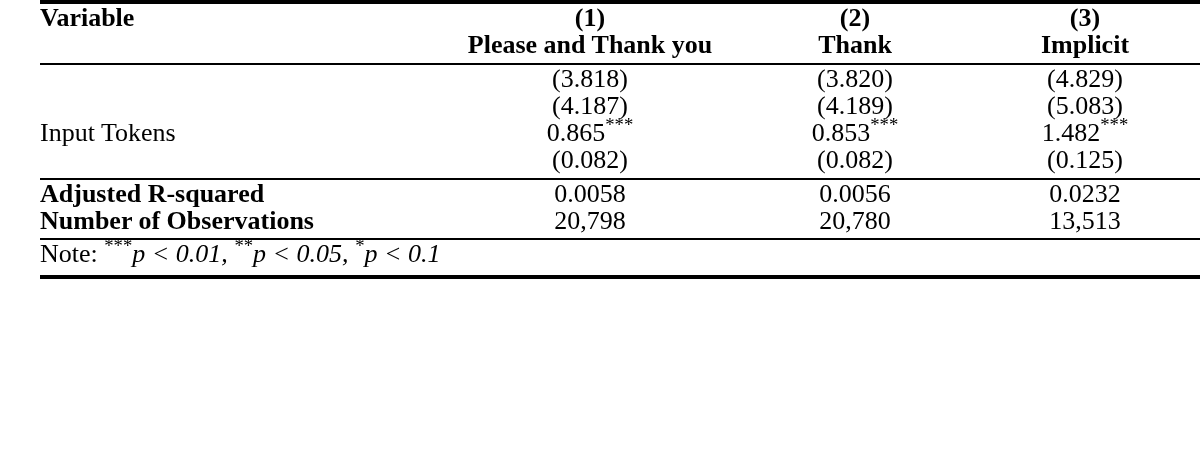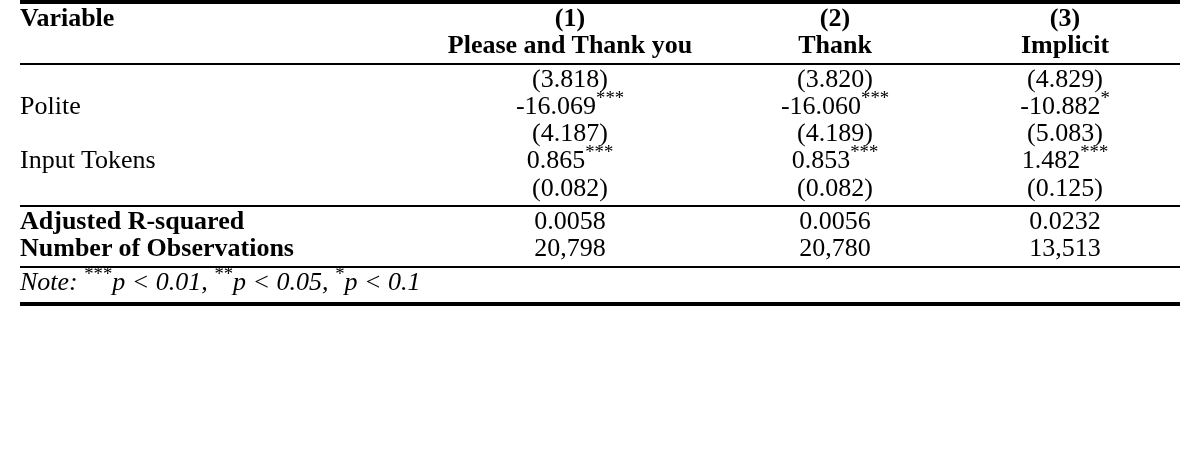--- a/index.html
+++ b/index.html
@@ -13,20 +13,21 @@
     font-family: "Liberation Serif", serif;
     color: #000000;
     overflow: hidden;
   }
   .table-wrap {
     position: relative;
     width: 986px;
     height: 463px;
     box-sizing: border-box;
     padding: 0 20px;
+    margin-left: 20px;
   }
   table.reg {
     width: 1160px;
     border-collapse: collapse;
     font-size: 26px;
     line-height: 1.05;
     table-layout: fixed;
   }
   table.reg td, table.reg th {
     padding: 0;
@@ -102,21 +103,20 @@
     font-size: 0.72em;
     vertical-align: super;
     line-height: 0;
   }
   .note-row td {
     text-align: left;
     padding: 6px 0 4px 8px;
     white-space: nowrap;
   }
   .note-label {
-    font-style: italic;
   }
   .note-math {
     font-style: italic;
   }
   .note-star {
     font-size: 0.72em;
     vertical-align: super;
     line-height: 0;
     font-style: normal;
   }
@@ -156,26 +156,20 @@
       </tr>
 
       <tr>
         <td class="se-val"></td>
         <td class="se-val">(3.818)</td>
         <td class="se-val">(3.820)</td>
         <td class="se-val">(4.829)</td>
       </tr>
 
       <tr>
-        <td class="coef-label">Polite</td>
-        <td class="coef-val"><span>-16.069</span><sup class="stars">***</sup></td>
-        <td class="coef-val"><span>-16.060</span><sup class="stars">***</sup></td>
-        <td class="coef-val"><span>-10.882</span><sup class="stars">*</sup></td>
-      </tr>
-      <tr>
         <td class="se-val"></td>
         <td class="se-val">(4.187)</td>
         <td class="se-val">(4.189)</td>
         <td class="se-val">(5.083)</td>
       </tr>
 
       <tr>
         <td class="coef-label">Input Tokens</td>
         <td class="coef-val"><span>0.865</span><sup class="stars">***</sup></td>
         <td class="coef-val"><span>0.853</span><sup class="stars">***</sup></td>

